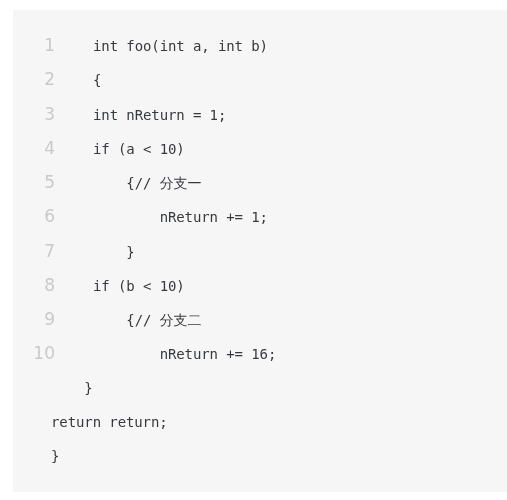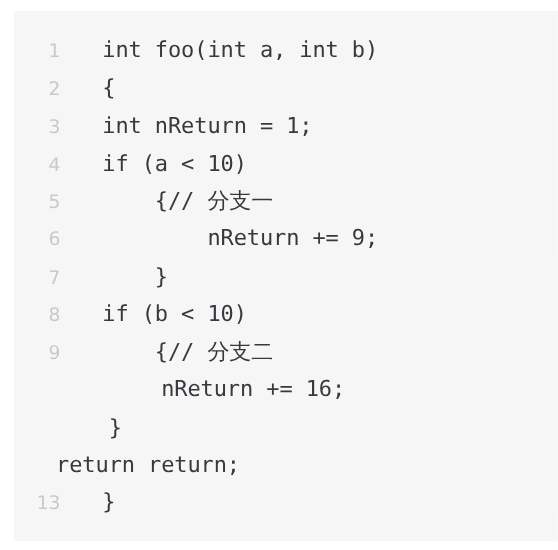--- a/index.html
+++ b/index.html
@@ -54,38 +54,38 @@
     font-size: 17px;
     line-height: 34.25px;
     user-select: none;
   }
 
   .line-code {
     flex: 1 1 auto;
     padding-left: 38px;
     color: #36393d;
     font-family: "DejaVu Sans Mono", "Liberation Mono", monospace;
-    font-size: 20px;
+    font-size: 14px;
     line-height: 34.25px;
     white-space: pre;
     letter-spacing: -0.1px;
   }
 </style>
 </head>
 <body>
 
 <div id="code-card">
   <div class="code-lines" id="code-lines">
       <div class="code-line"><span class="line-number">1</span><span class="line-code">int foo(int a, int b)</span></div>
       <div class="code-line"><span class="line-number">2</span><span class="line-code">{</span></div>
       <div class="code-line"><span class="line-number">3</span><span class="line-code">int nReturn = 1;</span></div>
       <div class="code-line"><span class="line-number">4</span><span class="line-code">if (a &lt; 10)</span></div>
       <div class="code-line"><span class="line-number">5</span><span class="line-code">    {// 分支一</span></div>
-      <div class="code-line"><span class="line-number">6</span><span class="line-code">        nReturn += 9;</span></div>
+      <div class="code-line"><span class="line-number">6</span><span class="line-code">        nReturn += 1;</span></div>
       <div class="code-line"><span class="line-number">7</span><span class="line-code">    }</span></div>
       <div class="code-line"><span class="line-number">8</span><span class="line-code">if (b &lt; 10)</span></div>
       <div class="code-line"><span class="line-number">9</span><span class="line-code">    {// 分支二</span></div>
-      <div class="code-line"><span class="line-code">        nReturn += 16;</span></div>
+      <div class="code-line"><span class="line-number">10</span><span class="line-code">        nReturn += 16;</span></div>
       <div class="code-line"><span class="line-code">    }</span></div>
       <div class="code-line"><span class="line-code">return return;</span></div>
-      <div class="code-line"><span class="line-number">13</span><span class="line-code">}</span></div>
+      <div class="code-line"><span class="line-code">}</span></div>
     </div>
 </div>
 
 </body></html>

